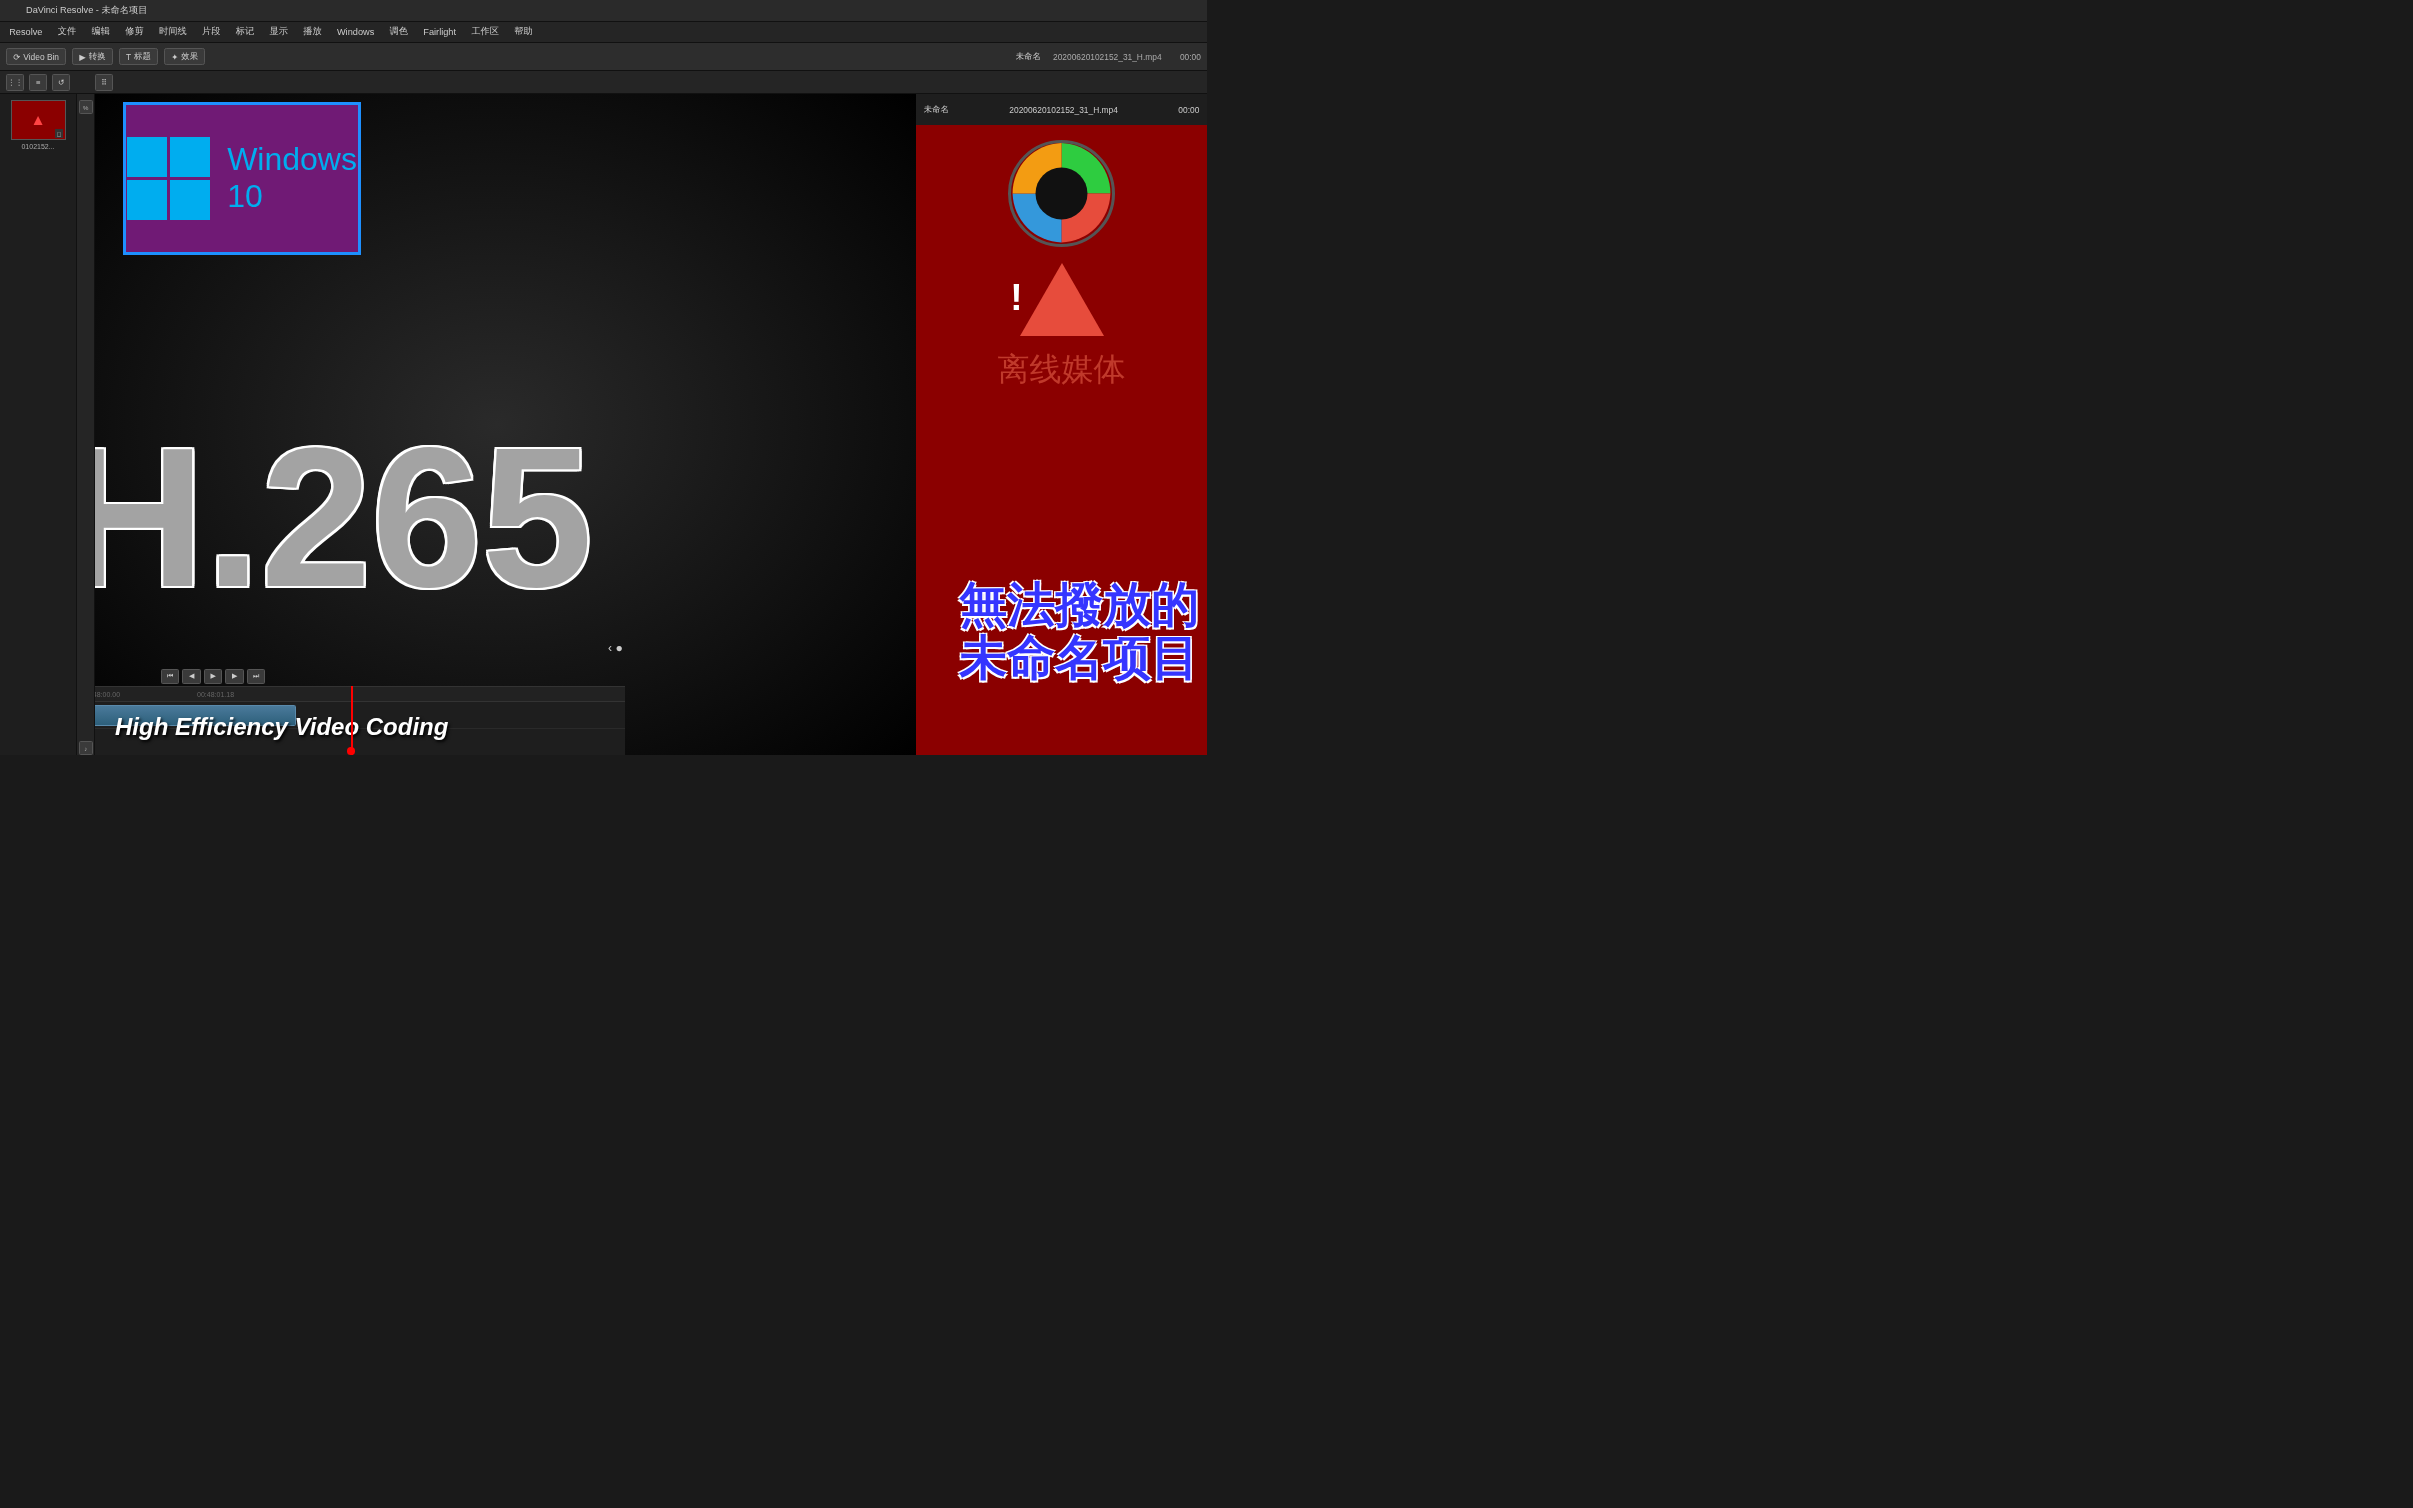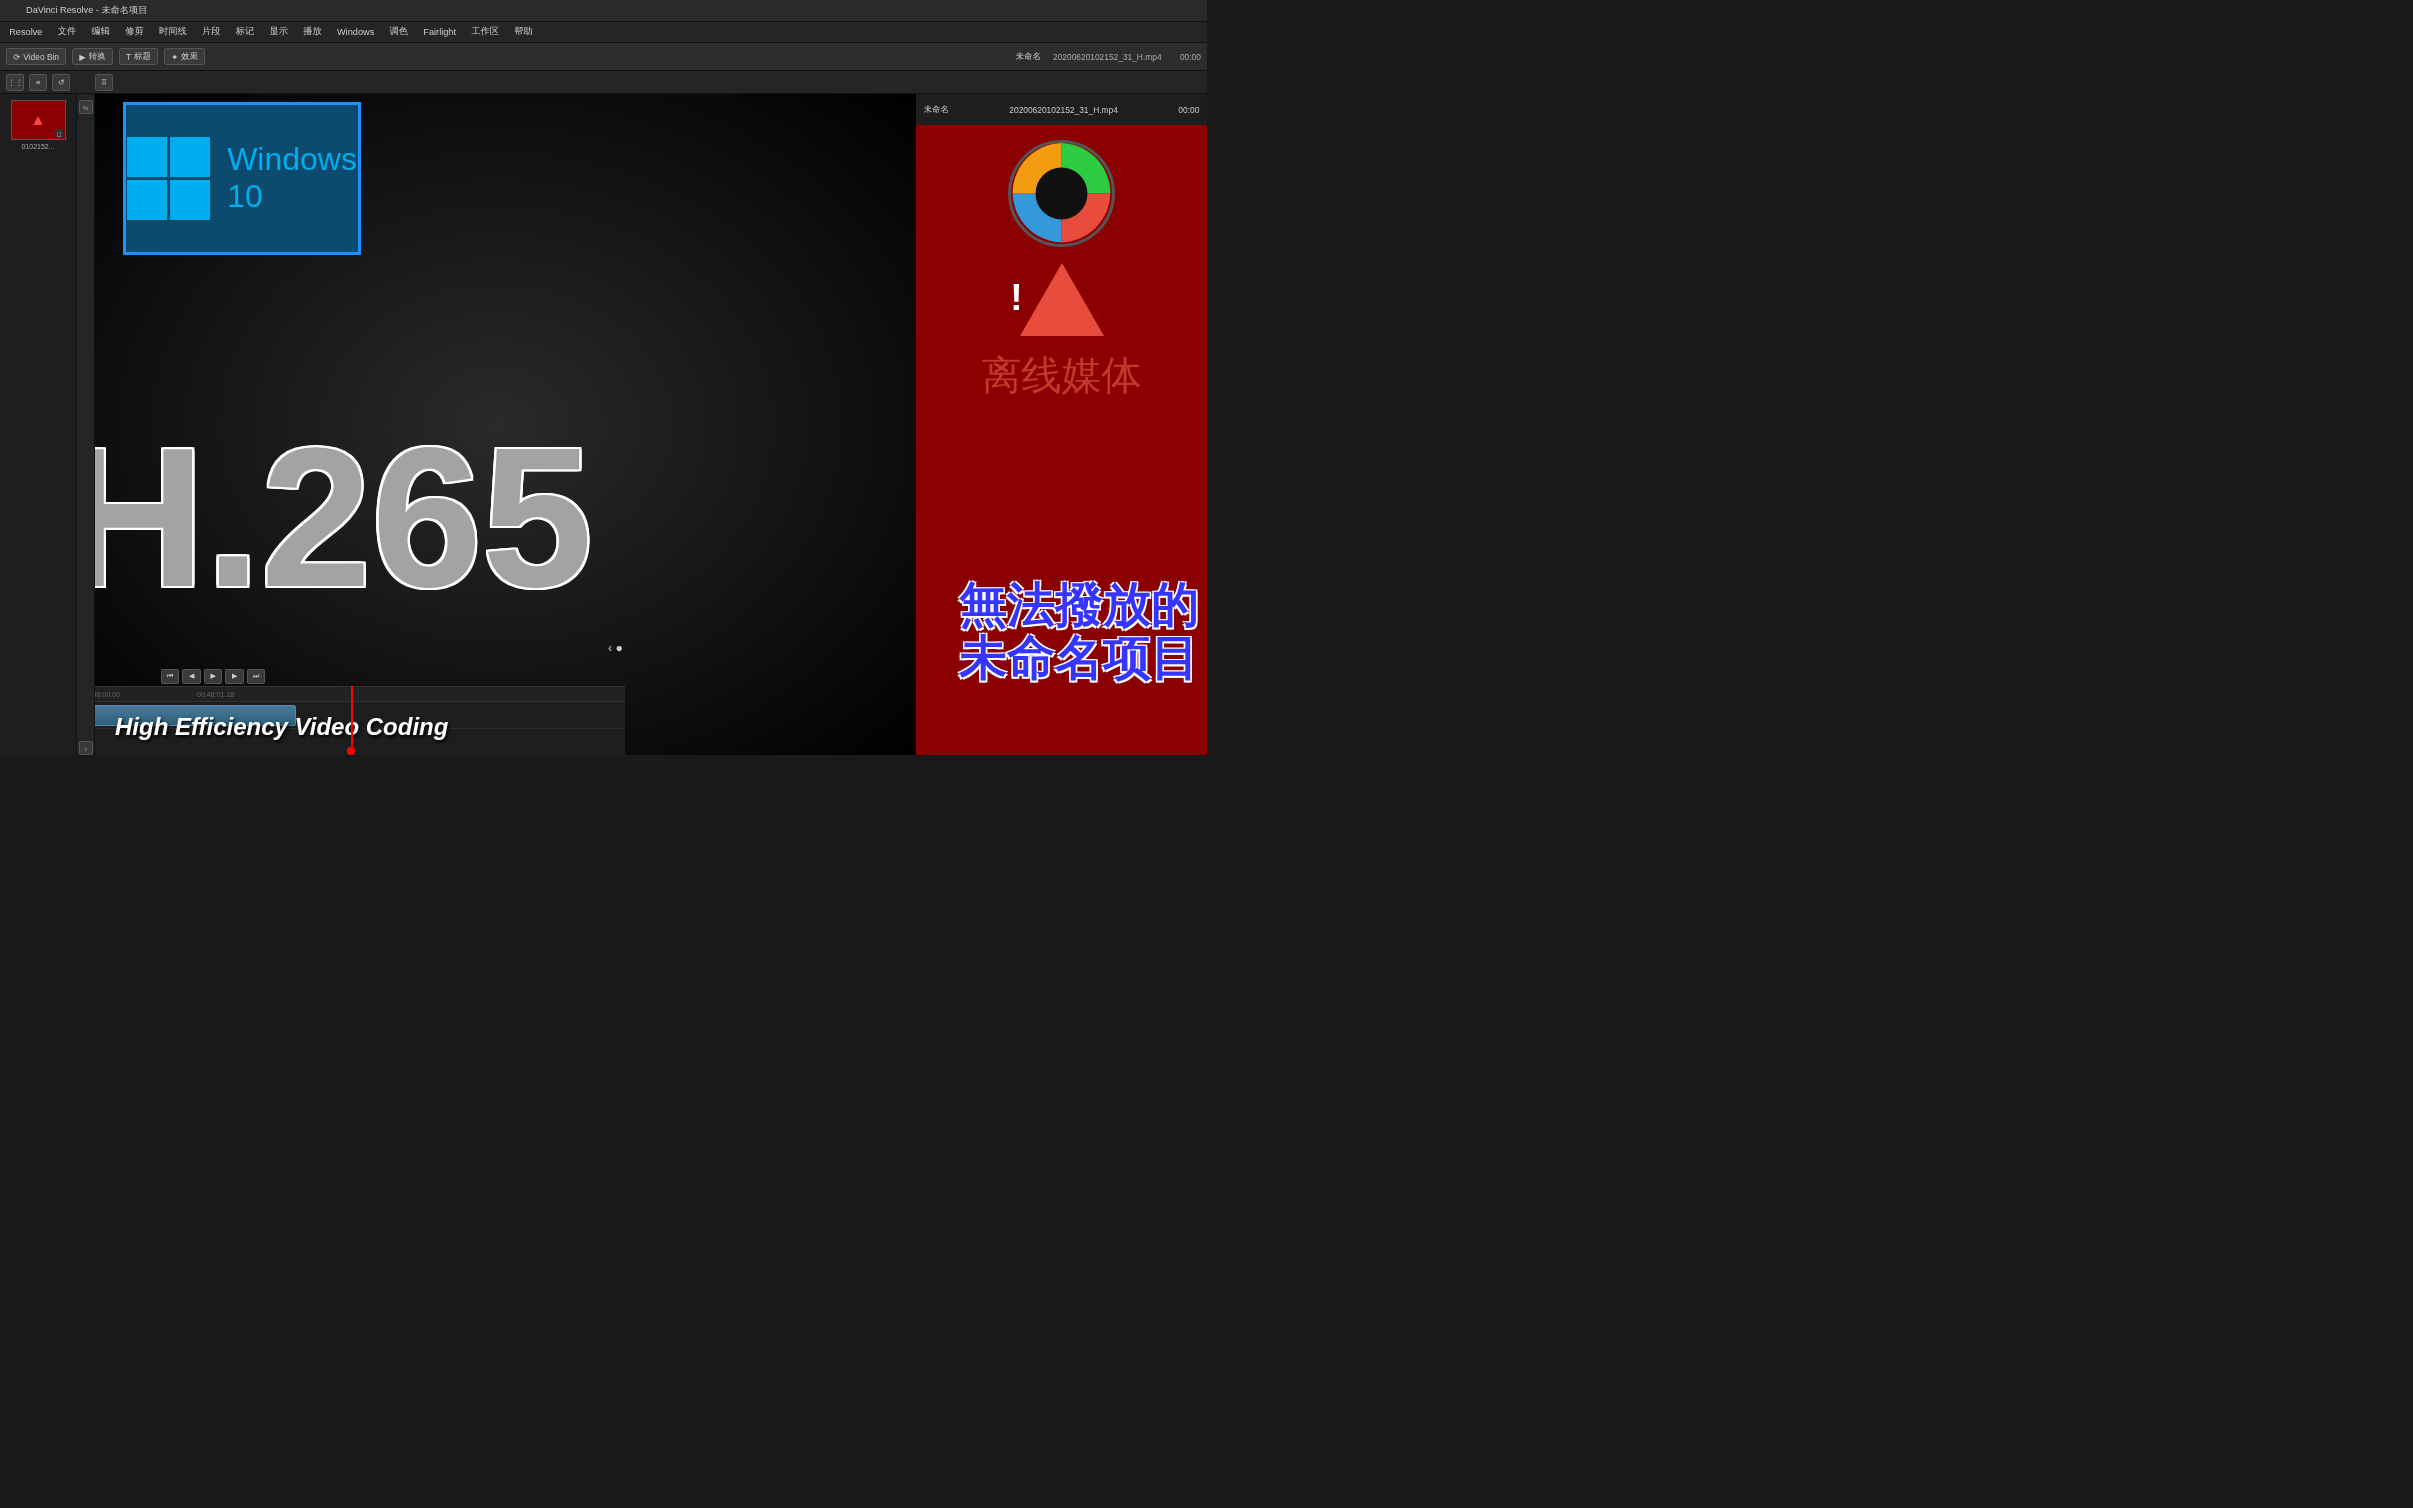--- a/index.html
+++ b/index.html
@@ -197,21 +197,21 @@
       font-family: Arial, sans-serif;
     }
 
     
     .win10-box {
       position: absolute;
       top: 7.7px;
       left: 46px;
       width: 238px;
       height: 153px;
-      background: #0c4a6e;
+      background: #701a75;
       border: 3.1px solid #1E90FF;
       z-index: 5;
       display: flex;
       align-items: center;
       justify-content: center;
       gap: 17px;
       padding: 7.7px;
     }
     .win-logo {
       display: flex;
@@ -282,21 +282,21 @@
       top: 14px;
       left: -9.2px;
       font-size: 37px;
       font-weight: 900;
       color: #fff;
     }
 
     
     .offline-text {
       text-align: center;
-      font-size: 40px;
+      font-size: 32px;
       color: #c0392b;
       margin-top: 12.3px;
       font-family: Arial, sans-serif;
     }
 
     
     .solution-text {
       position: absolute;
       bottom: 70px;
       right: 7.7px;

